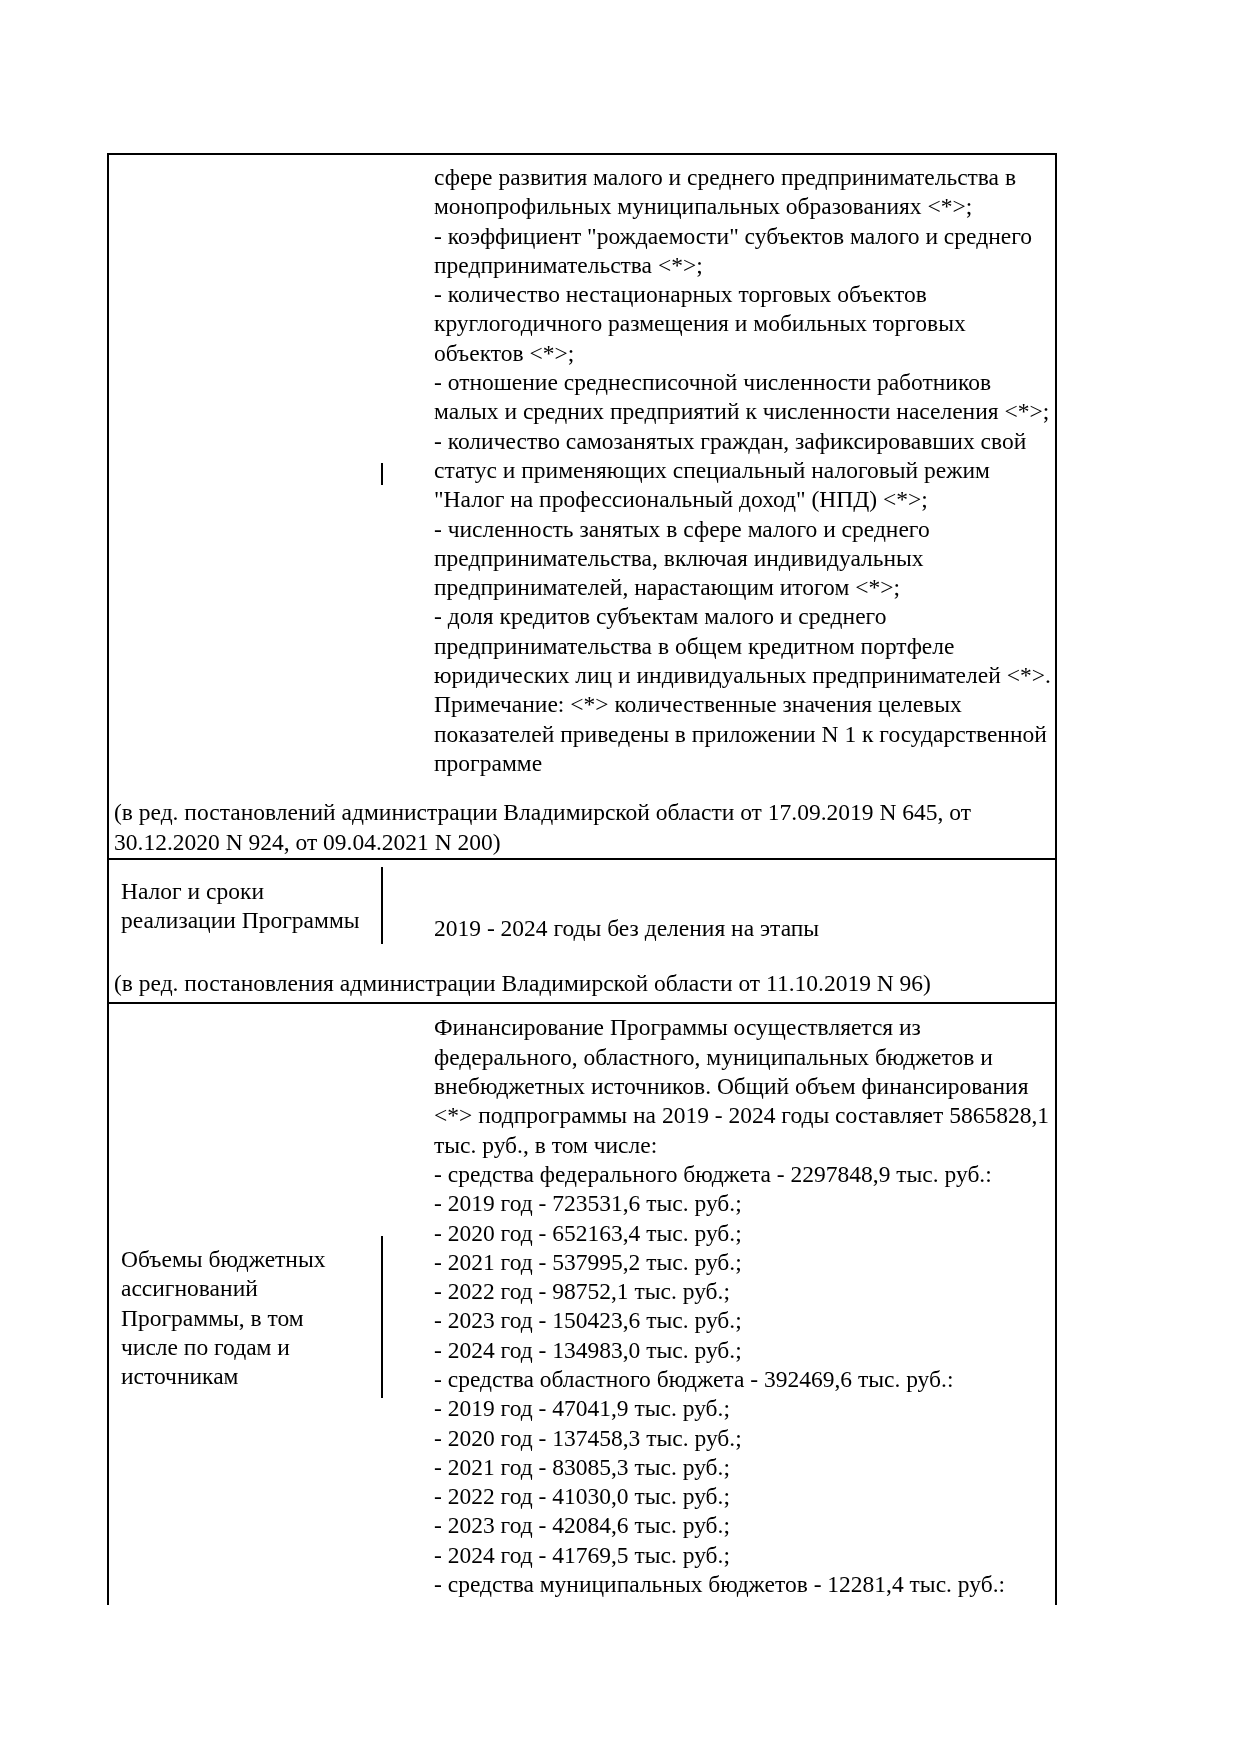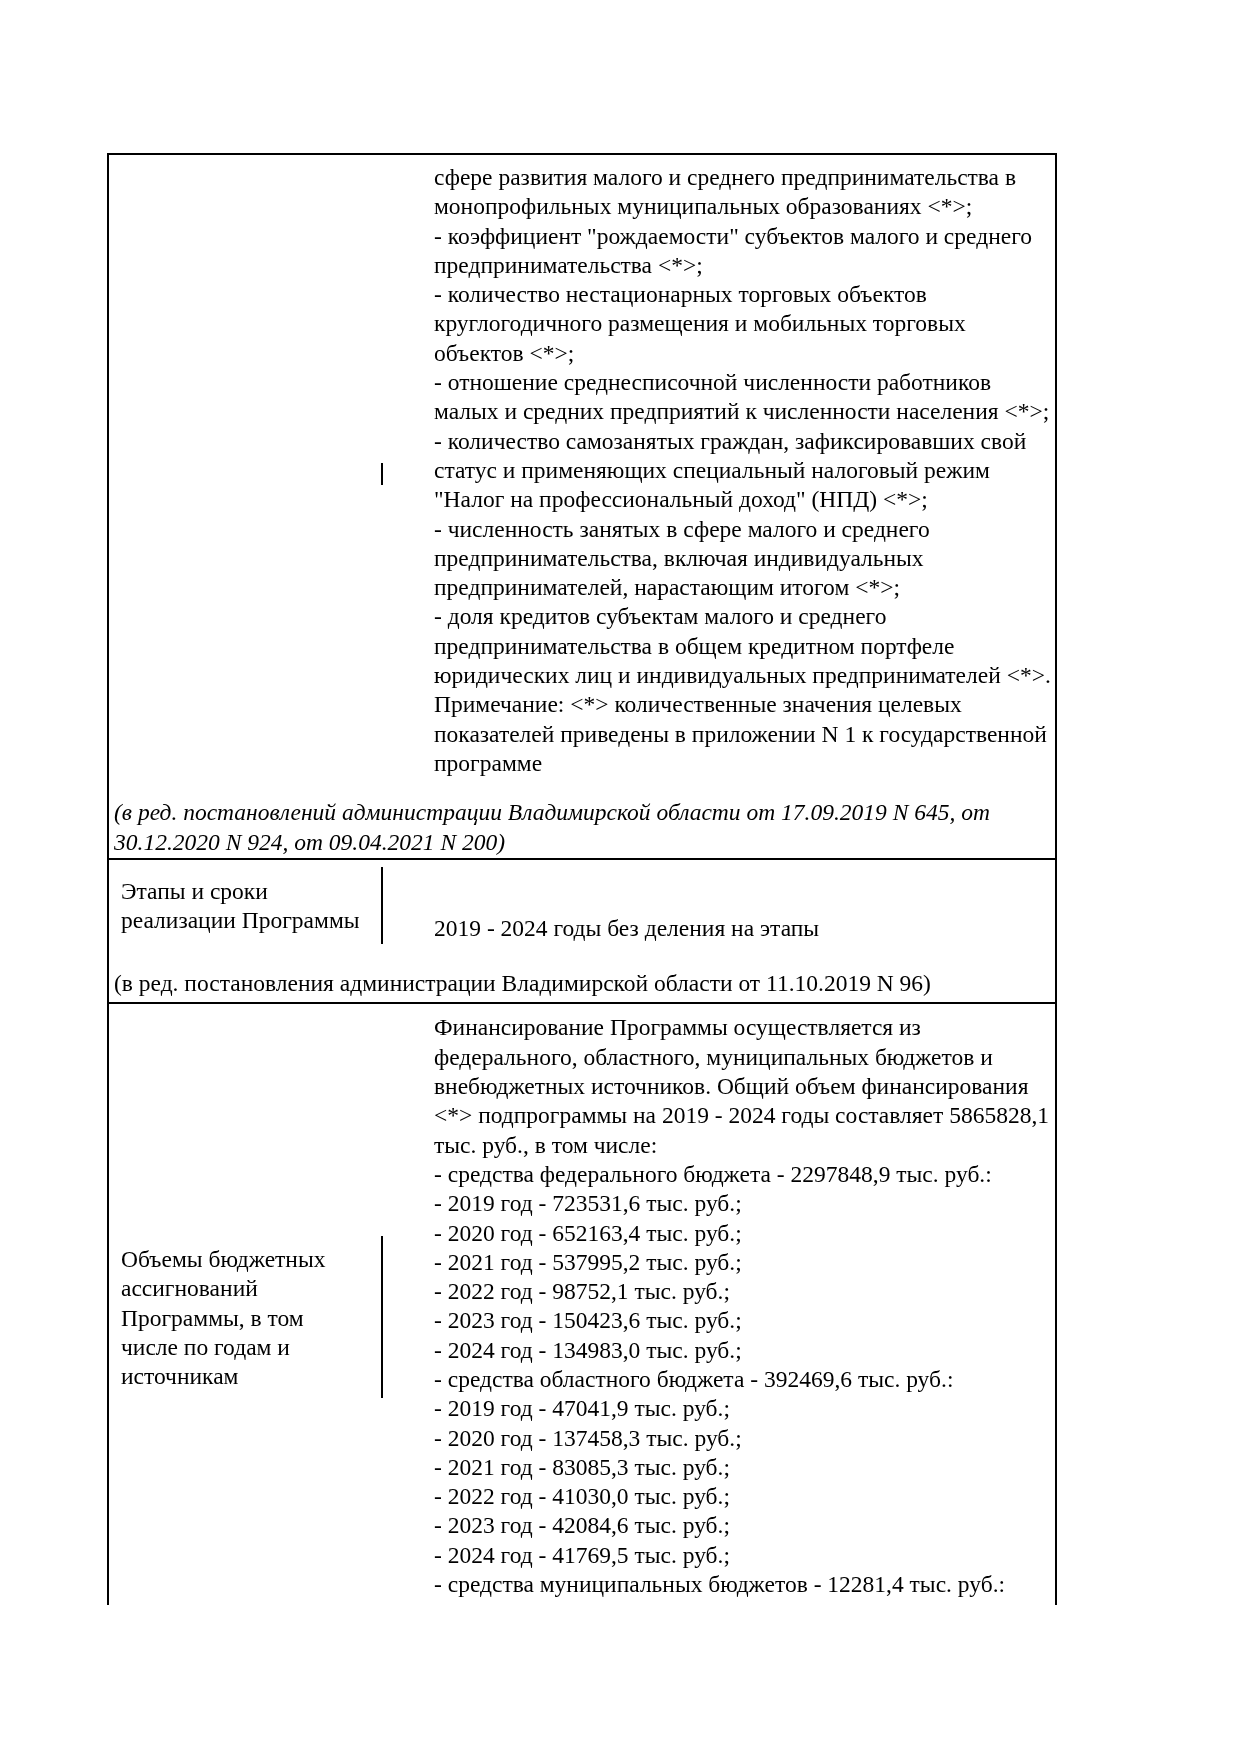--- a/index.html
+++ b/index.html
@@ -56,21 +56,21 @@
   .row-indicators .cell-right { padding: 8px 6px 14px 6px; }
   .row-stages .cell-left      { padding: 10px 6px 8px 12px; }
   .row-stages .cell-right     { padding: 10px 6px 8px 6px; margin-top: 44px; }
   .row-budget .cell-left      { padding: 9px 6px 6px 12px; margin-top: 24px; }
   .row-budget .cell-right     { padding: 9px 20px 6px 6px; }
   .note {
     box-sizing: border-box;
     white-space: pre;
     overflow: hidden;
   }
-  .note-1 { padding: 6px 4px 1px 5px; font-style: italic; }
+  .note-1 { padding: 6px 4px 1px 5px; }
   .note-2 { padding: 18px 4px 4px 5px; }
 </style>
 </head>
 <body>
 
 <div class="page">
   <div class="doc-table">
 
     <div class="row row-indicators">
       <div class="cell-left"></div>
@@ -94,21 +94,21 @@
 юридических лиц и индивидуальных предпринимателей &lt;*&gt;.
 Примечание: &lt;*&gt; количественные значения целевых
 показателей приведены в приложении N 1 к государственной
 программе</div>
     </div>
 
     <div class="note note-1">(в ред. постановлений администрации Владимирской области от 17.09.2019 N 645, от
 30.12.2020 N 924, от 09.04.2021 N 200)</div>
 
     <div class="row row-stages bordered-top">
-      <div class="cell-left">Этапы и сроки
+      <div class="cell-left">Налог и сроки
 реализации Программы</div>
       <div class="cell-right">2019 - 2024 годы без деления на этапы</div>
     </div>
 
     <div class="note note-2">(в ред. постановления администрации Владимирской области от 11.10.2019 N 96)</div>
 
     <div class="row row-budget bordered-top">
       <div class="cell-left">Объемы бюджетных
 ассигнований
 Программы, в том

